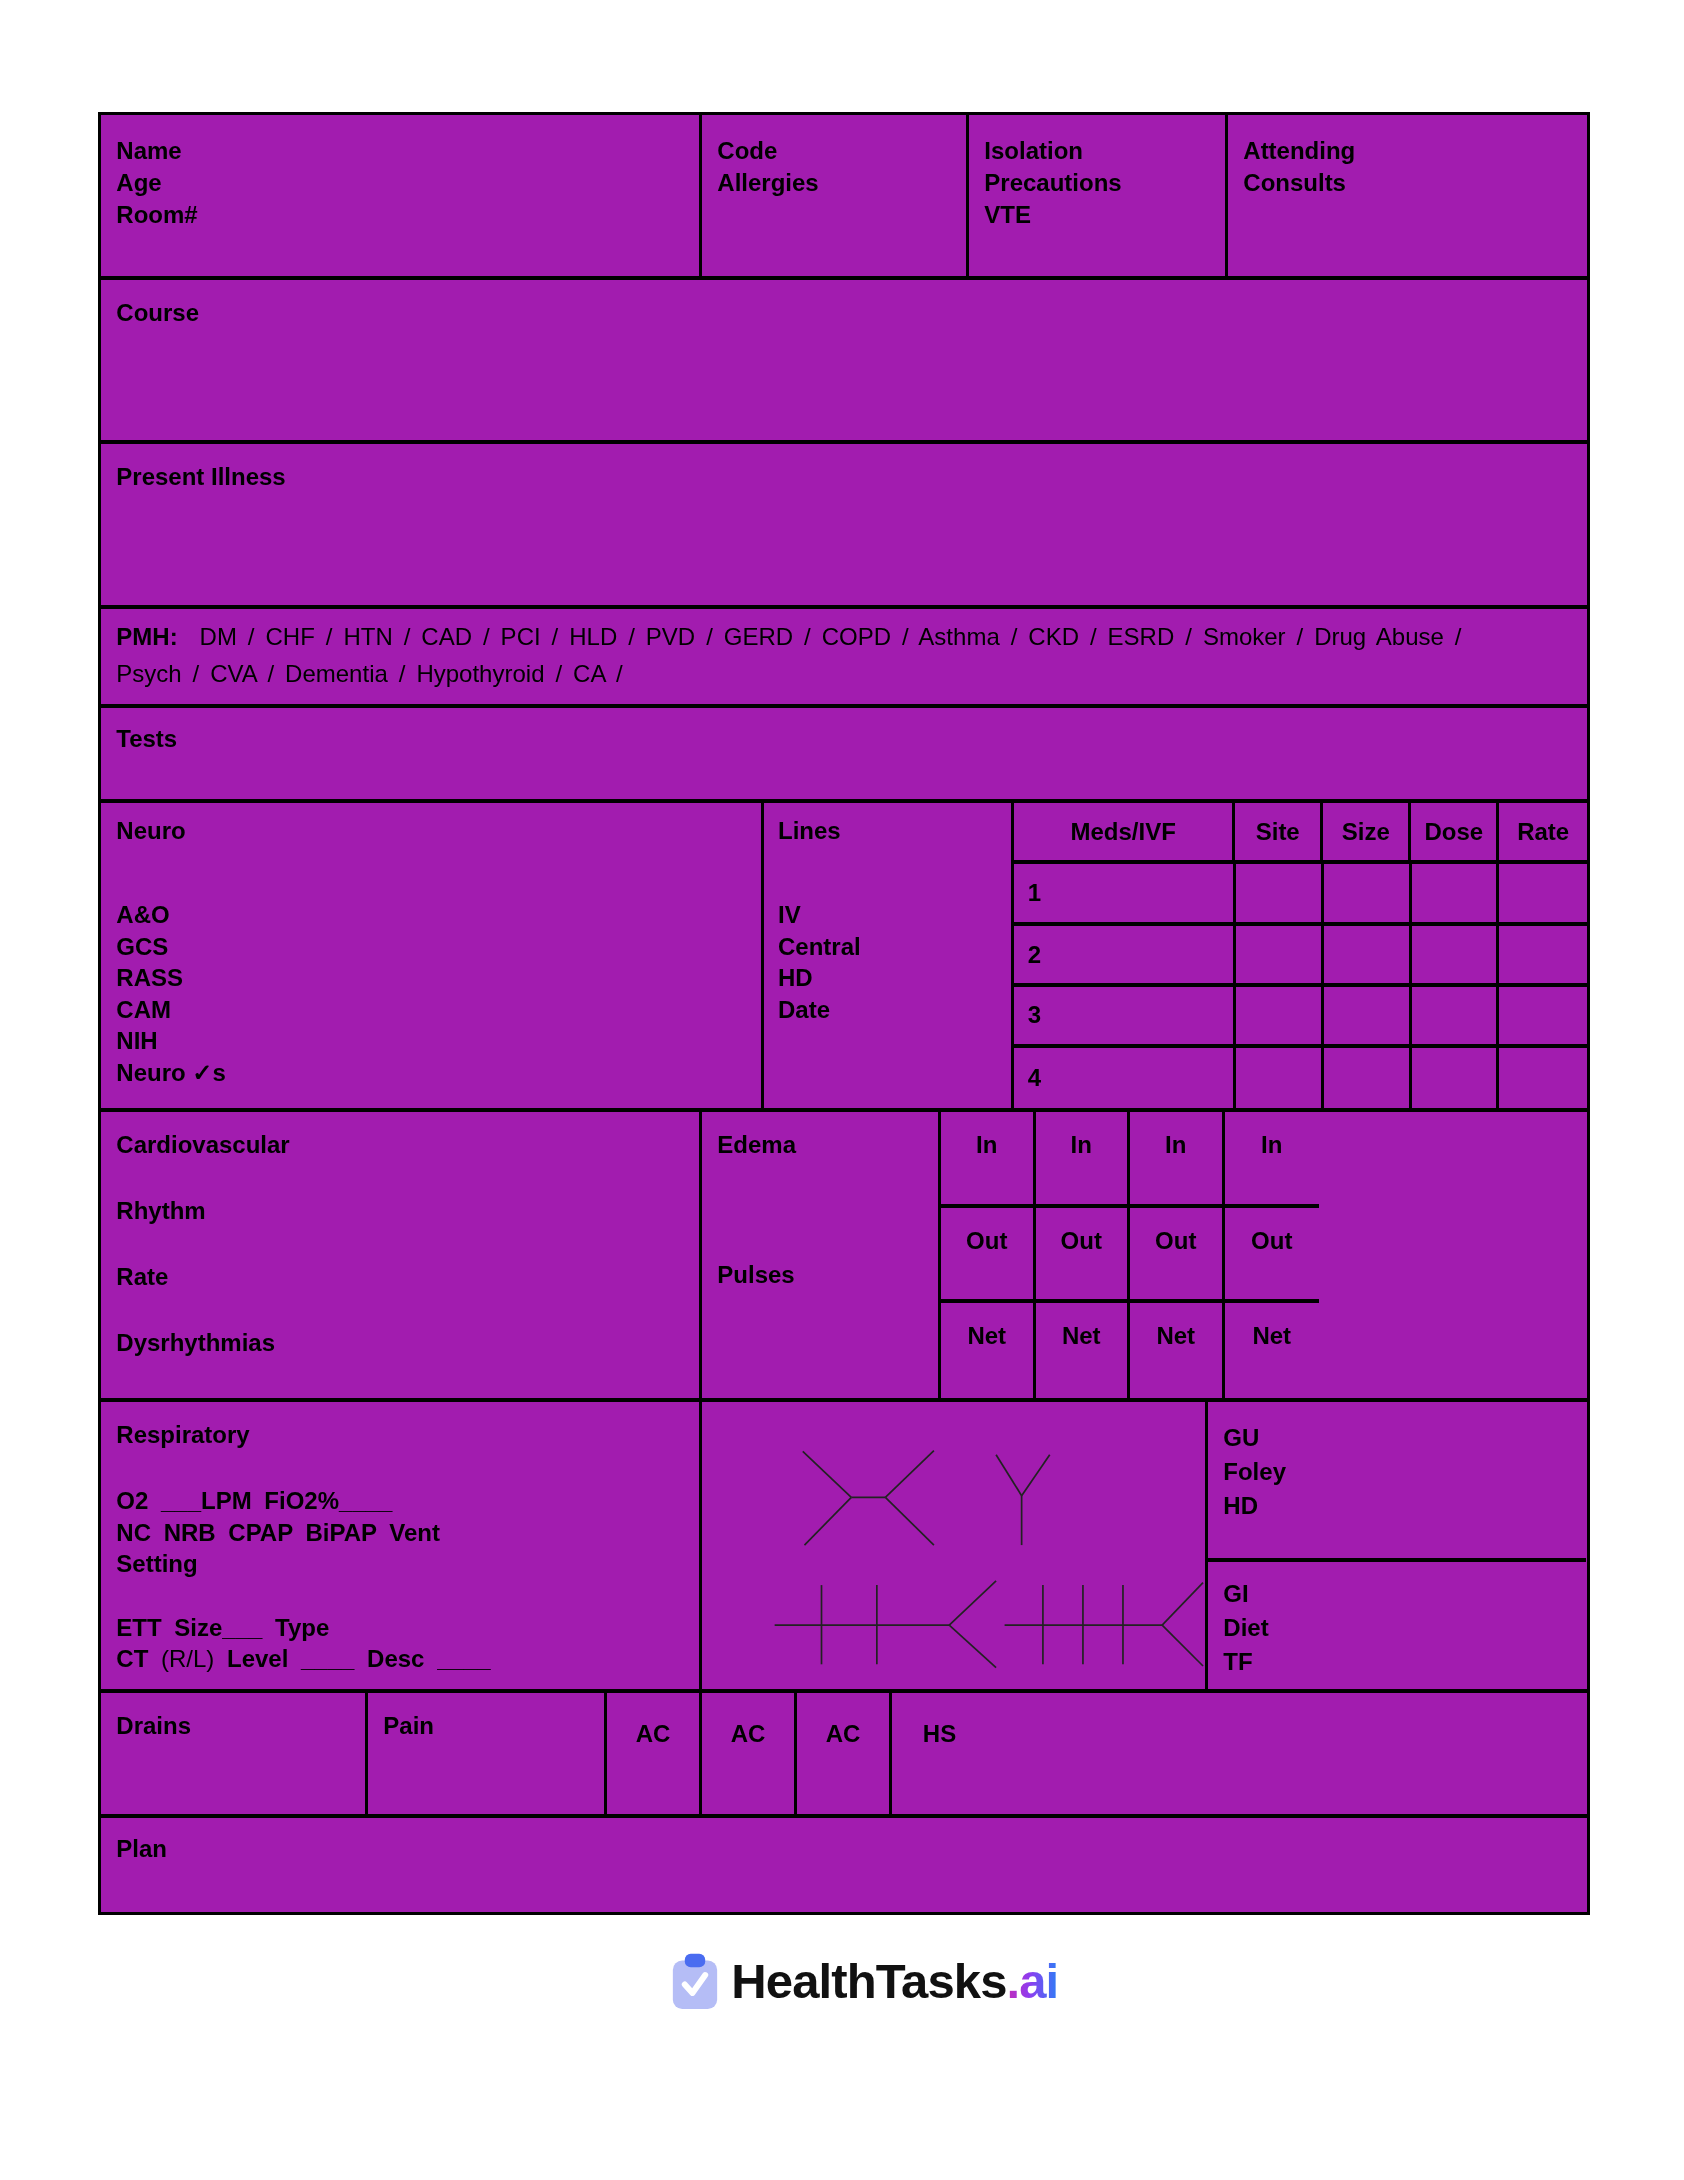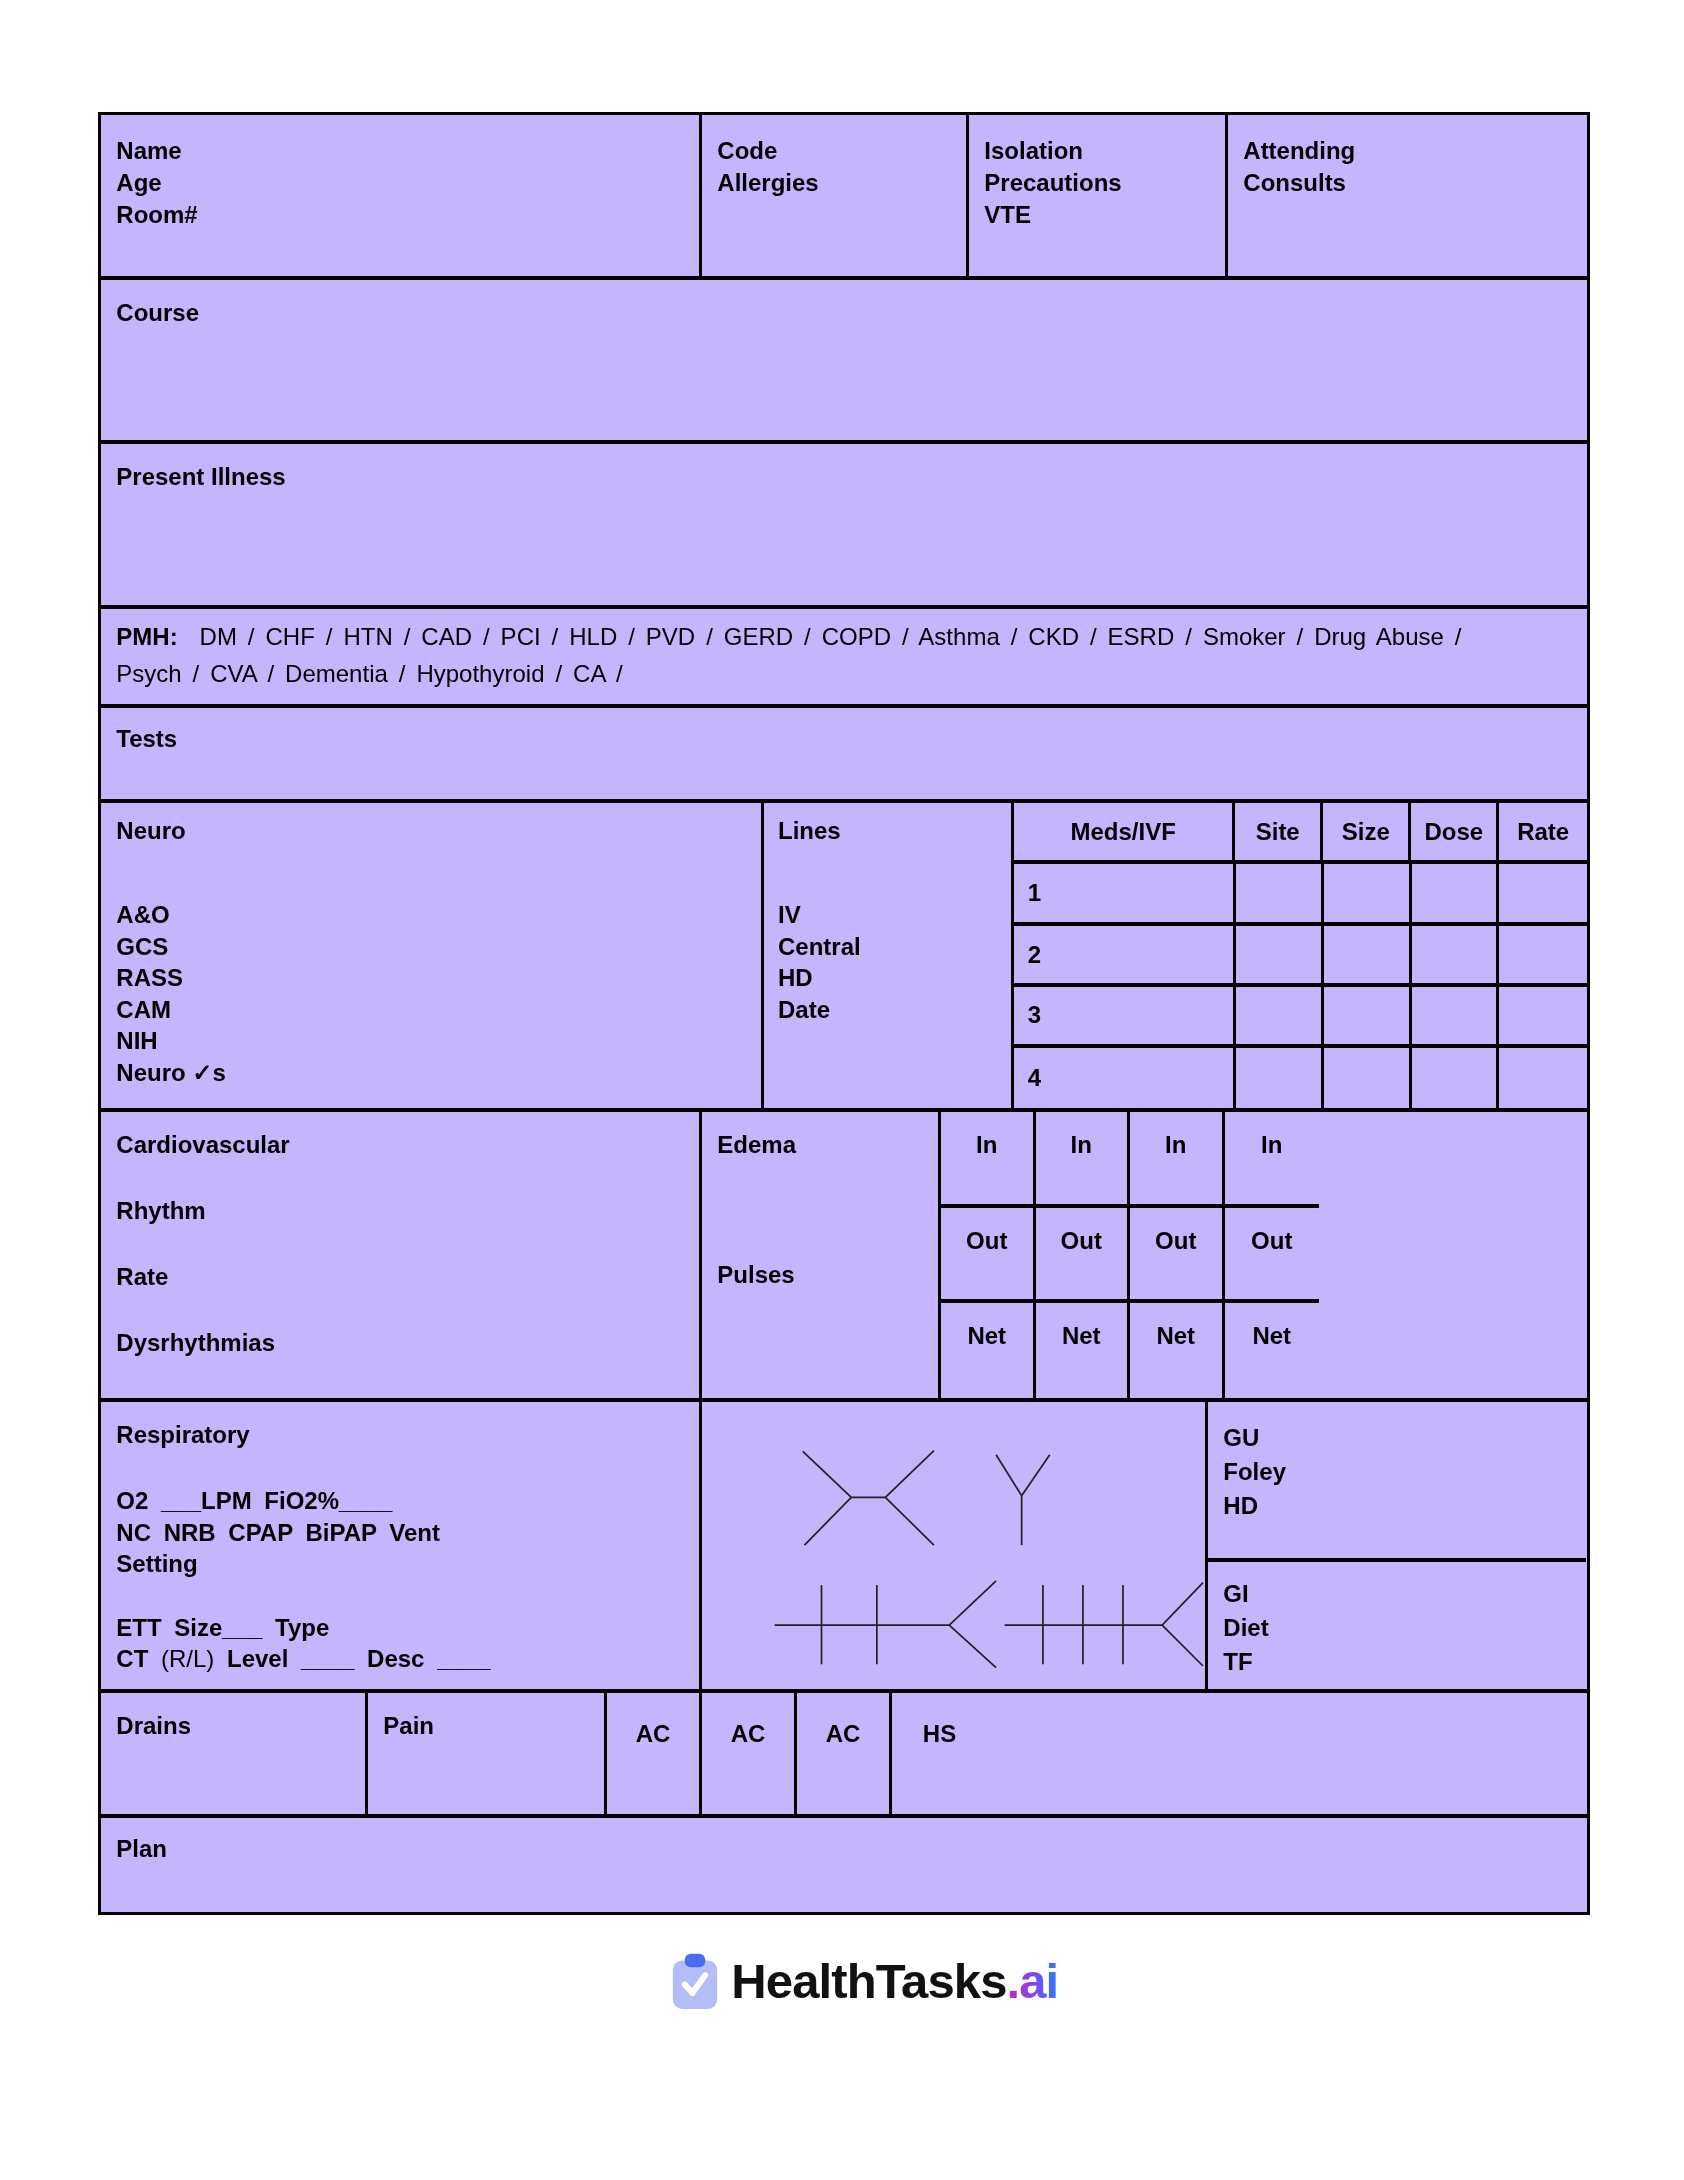--- a/index.html
+++ b/index.html
@@ -9,21 +9,21 @@
     width: 1685px; height: 2181px;
     background: #ffffff;
     font-family: "Liberation Sans", sans-serif;
     color: #000;
     overflow: hidden;
   }
   .sheet {
     position: absolute; left: 98px; top: 112px;
     width: 1492px; height: 1803px;
     border: 3.4px solid #000;
-    background: #c4b5fd;
+    background: #a21caf;
   }
   .row { display: flex; width: 100%; border-bottom: 4.3px solid #000; }
   .row.last { border-bottom: none; }
   .cell { border-right: 3.4px solid #000; position: relative; overflow: hidden; }
   .cell.lastc { border-right: none; }
 
   .lbl  { font-weight: bold; font-size: 24px; line-height: 32px; }
   .reg  { font-weight: normal; font-size: 24px; line-height: 37px; }
   .padT { padding: 17px 15.3px 0 15.3px; }
   .padH { padding: 20.4px 15.3px 0 15.3px; }

